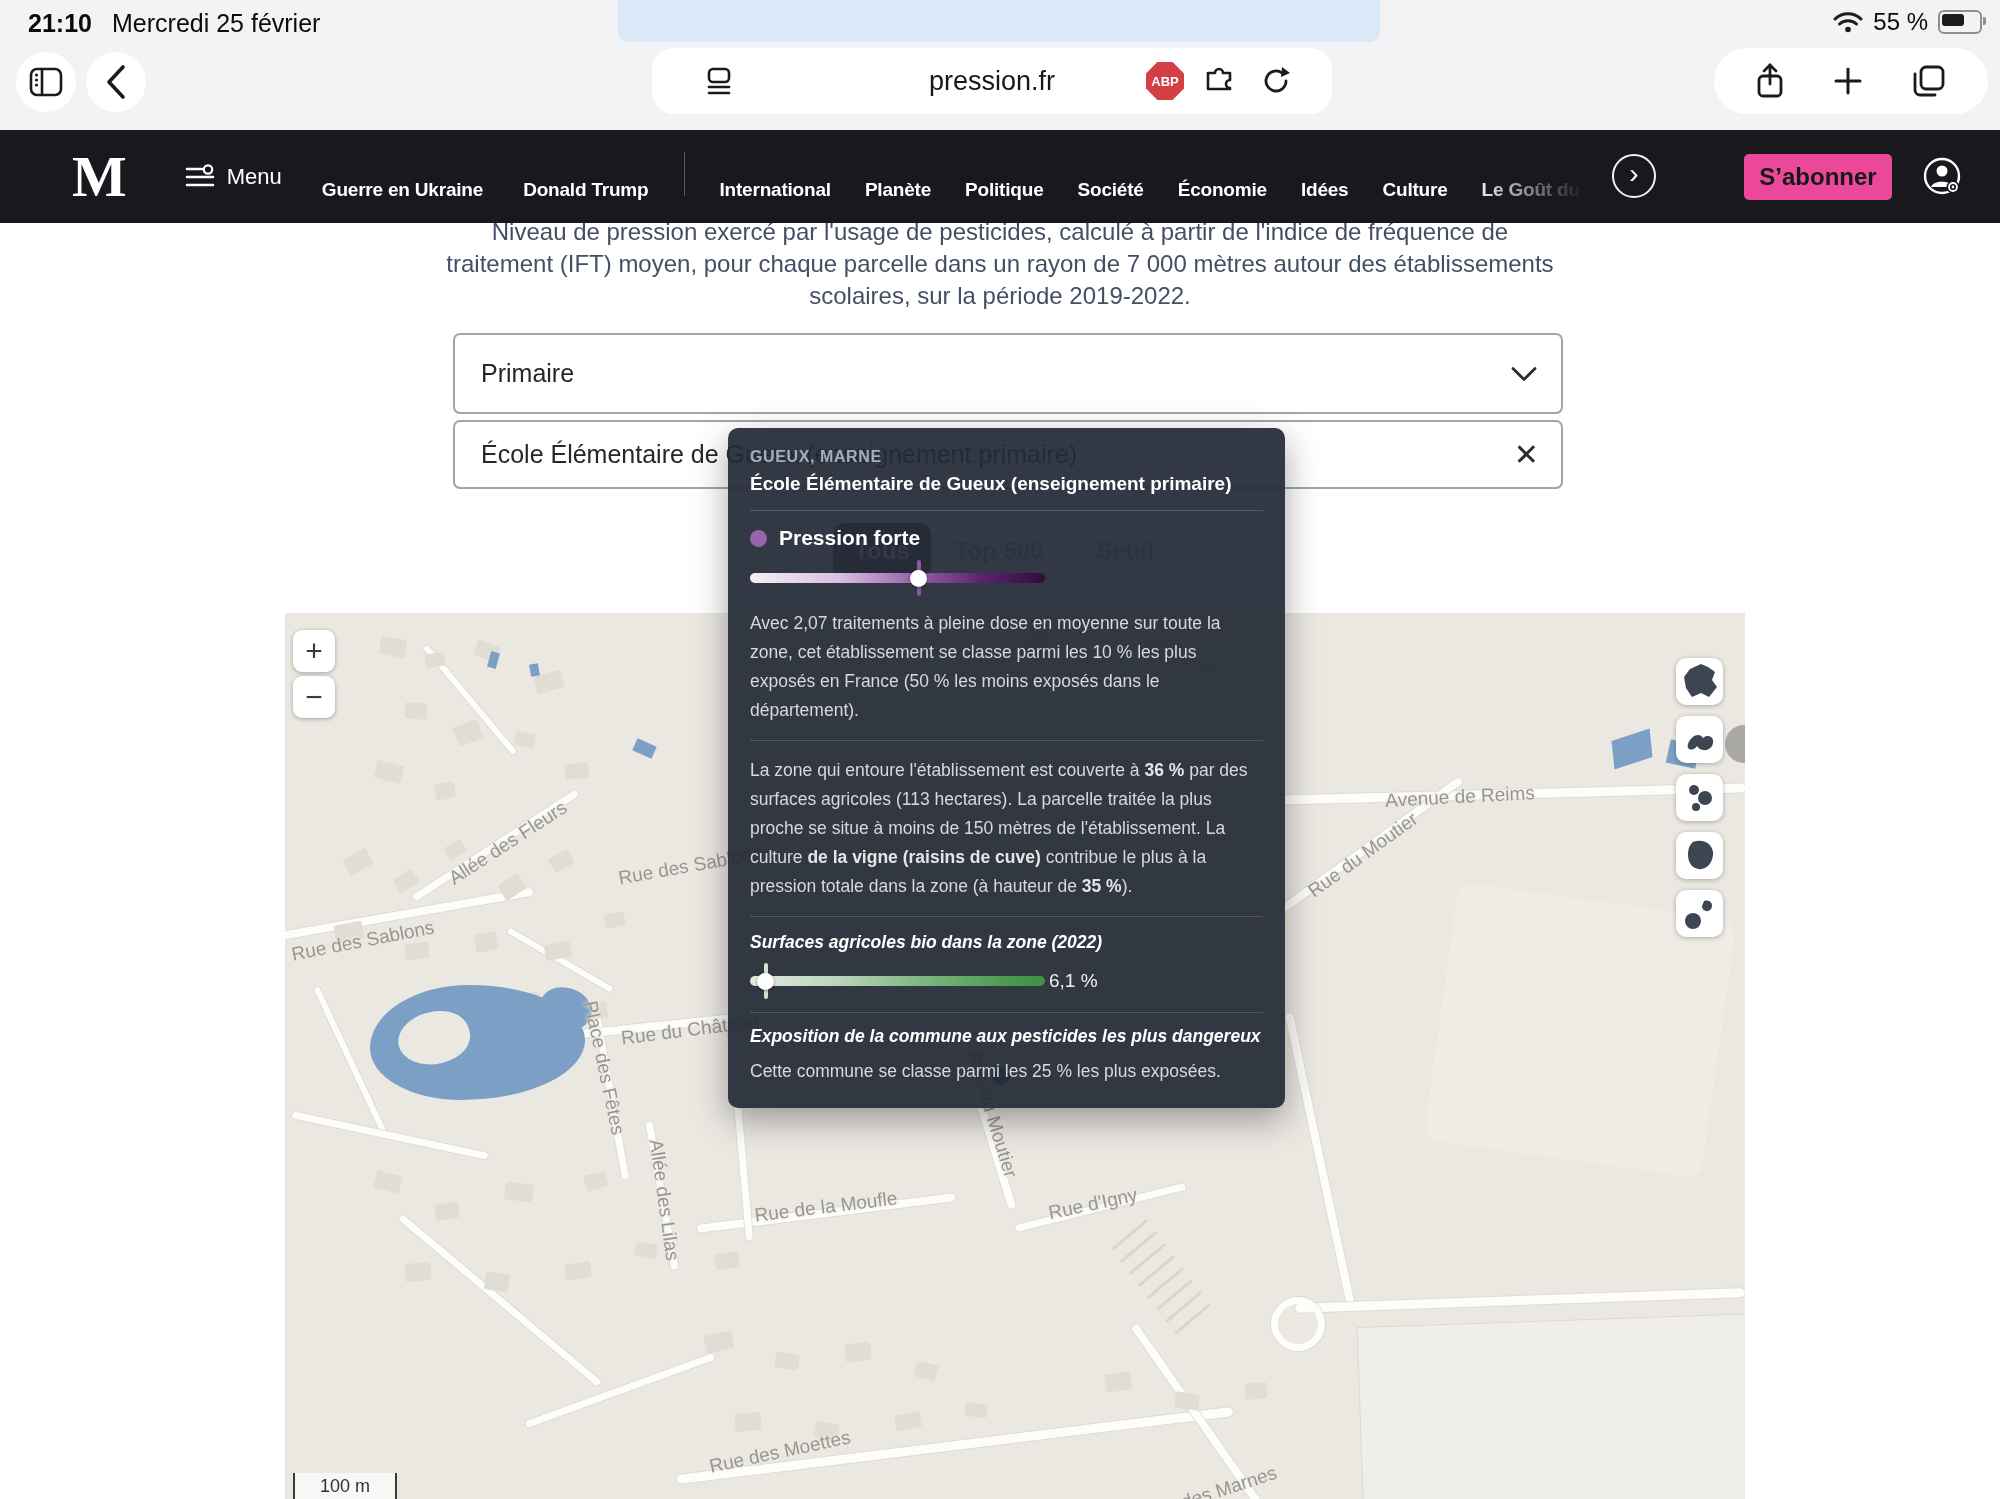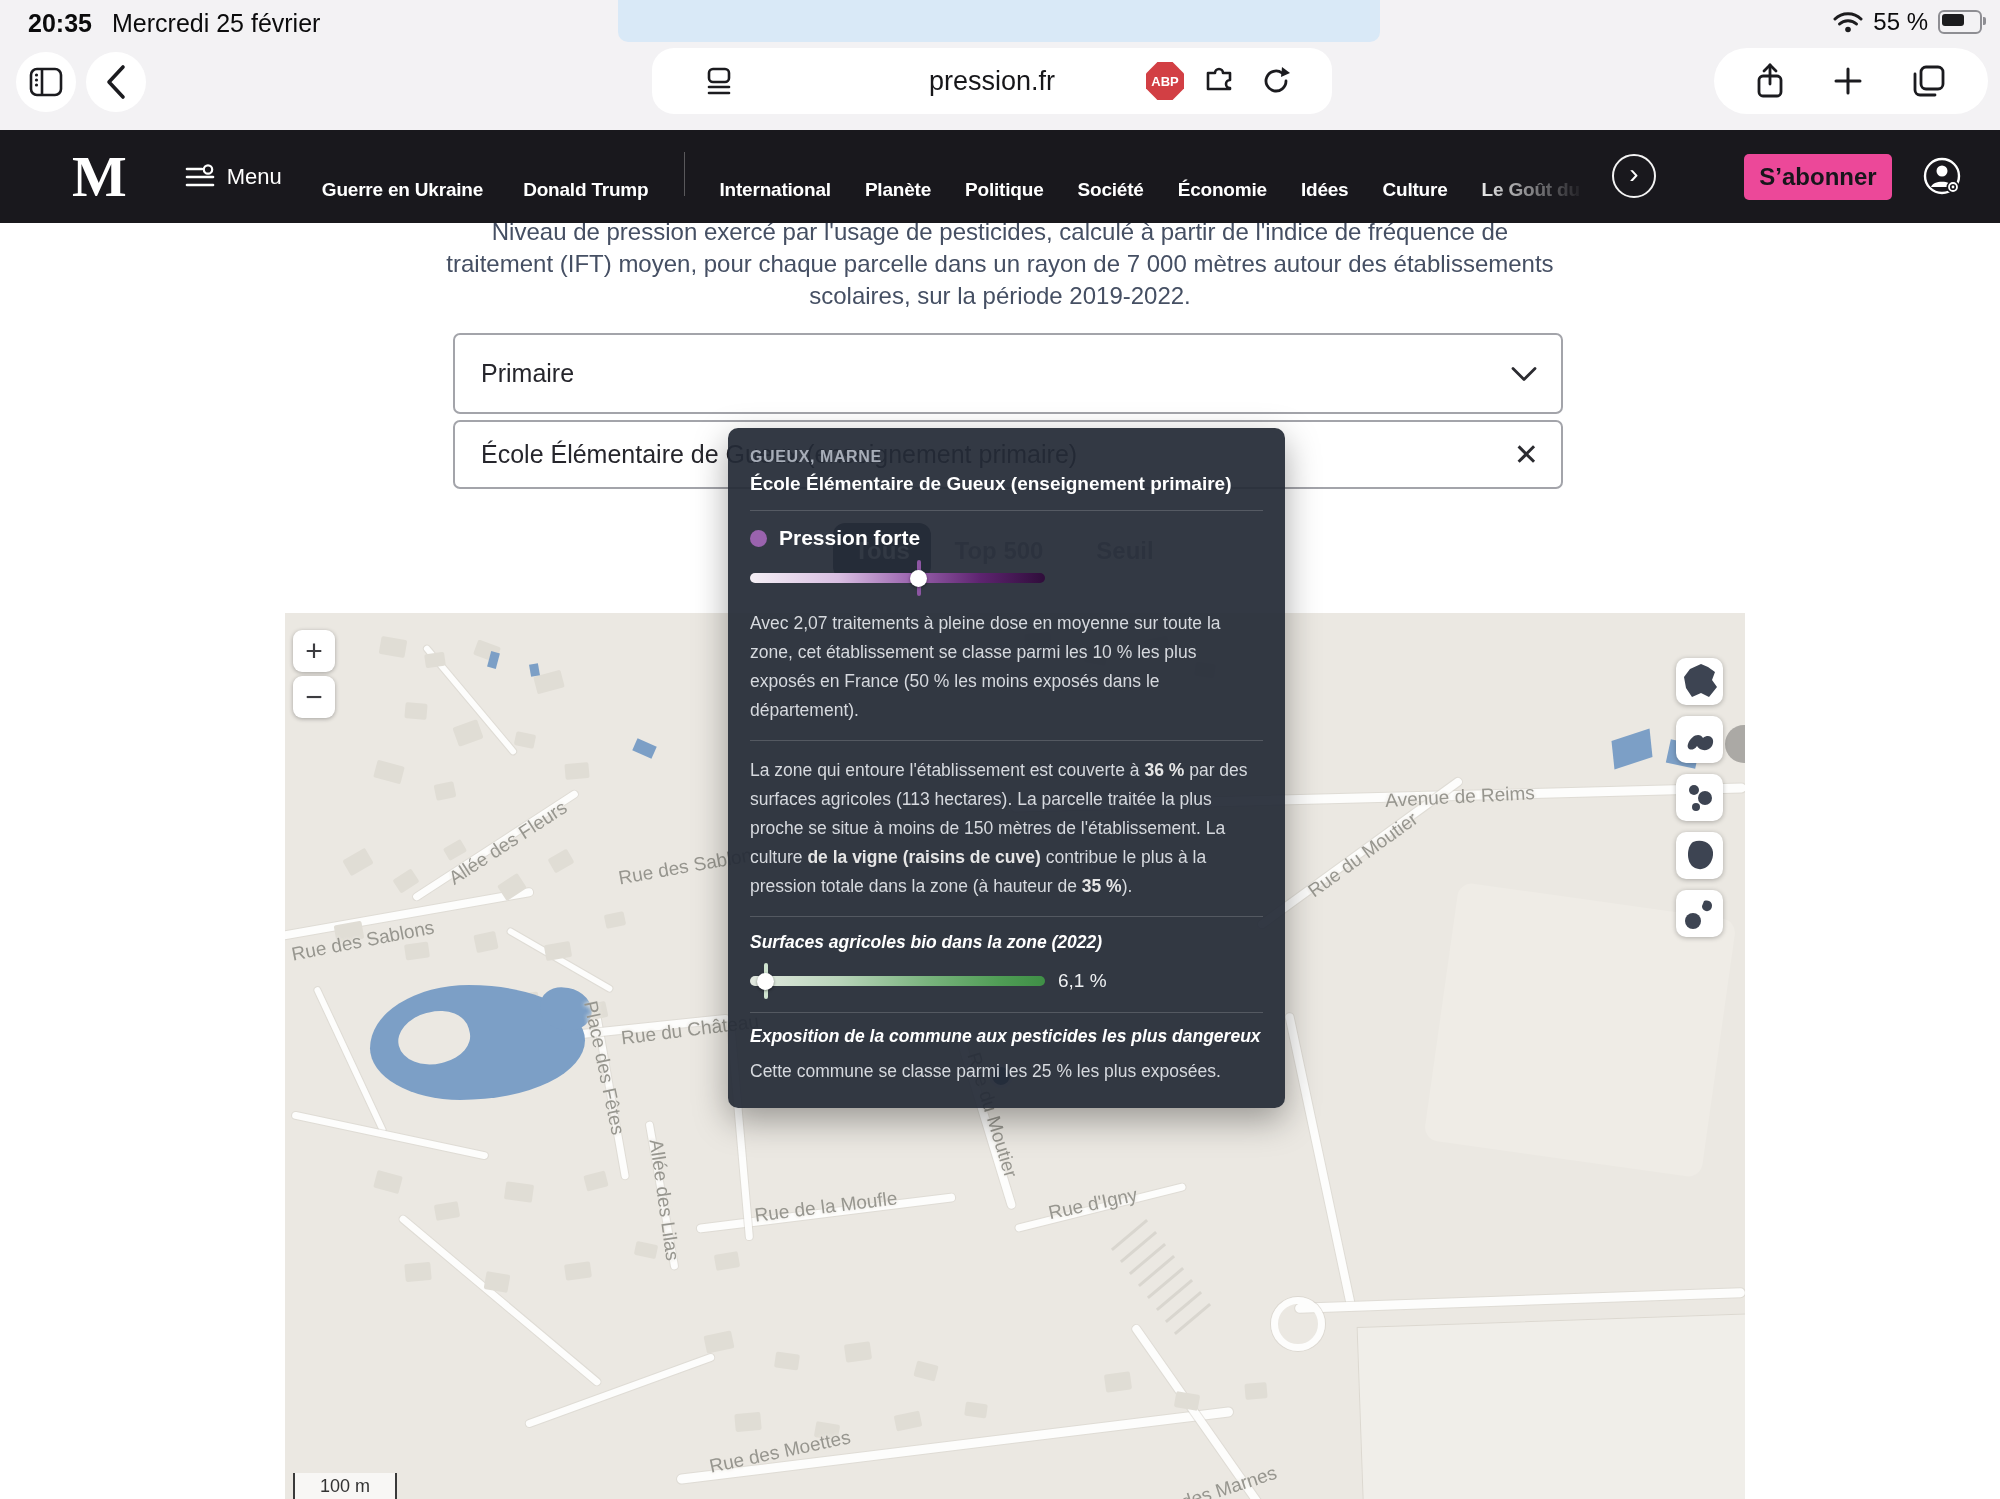--- a/index.html
+++ b/index.html
@@ -84,31 +84,31 @@
   .sliderrow{display:flex;align-items:center;margin-top:10px;height:36px;}
   .slider{position:relative;width:295px;height:36px;flex:none;}
   .track{position:absolute;left:0;top:13px;width:295px;height:10px;border-radius:5px;}
   .track.purple{background:linear-gradient(90deg,#f4eff5,#d9bfe2 30%,#9a63ae 55%,#5e2470 78%,#2f0d3a 100%);}
   .track.green{background:linear-gradient(90deg,#e3e9e1,#b9d4ba 30%,#7ab47e 60%,#4f9d55 85%,#3f8f46 100%);}
   .track.orange{background:linear-gradient(90deg,#f3de76,#eec05a 35%,#e8923f 60%,#e05f2d 85%,#d84427 100%);}
   .thumb{position:absolute;top:0;width:17px;height:36px;transform:translateX(-8px);}
   .stem{position:absolute;left:7px;top:0;width:4px;height:36px;border-radius:2px;}
   .stem.purple{background:#8d56a3;}.stem.green{background:#cfe3cf;}.stem.orange{background:#e89a40;}
   .knob{position:absolute;left:0;top:10px;width:17px;height:17px;border-radius:50%;background:#fff;box-shadow:0 1px 3px rgba(0,0,0,.45);}
-  .sl-val{margin-left:13px;font-size:19px;color:#eef0f2;}
+  .sl-val{margin-left:4px;font-size:19px;color:#eef0f2;}
 </style>
 </head>
 <body>
 
 <div id="screen">
 
   <div class="header">
     <div class="bluebanner"></div>
     <div class="statusbar">
-      <span class="st-time">20:35</span>
+      <span class="st-time">21:10</span>
       <span class="st-date">Mercredi 25 février</span>
       <div class="st-right">
         <span class="tbicon">
           <svg width="30" height="24" viewBox="0 0 30 24">
               <path d="M2 9 C9 2 21 2 28 9" fill="none" stroke="#1c1c1e" stroke-width="3" stroke-linecap="round"></path>
               <path d="M6.5 14 C11 9.5 19 9.5 23.5 14" fill="none" stroke="#1c1c1e" stroke-width="3" stroke-linecap="round"></path>
               <circle cx="15" cy="19.5" r="2.8" fill="#1c1c1e"></circle>
             </svg>
         </span>
         <span class="st-batt">55 %</span>

